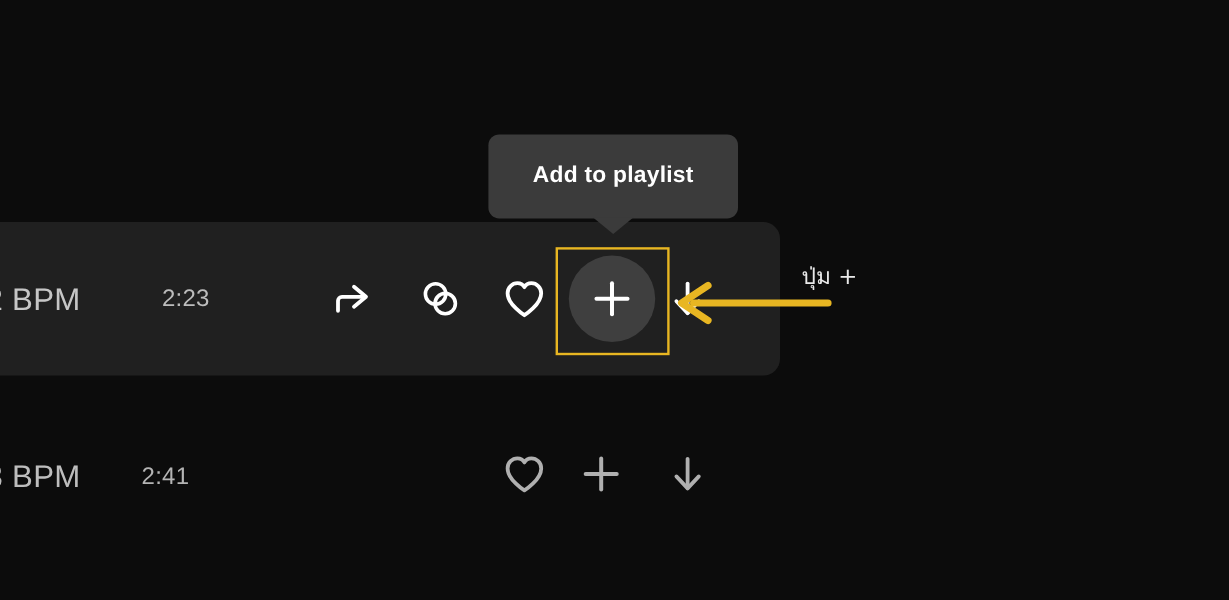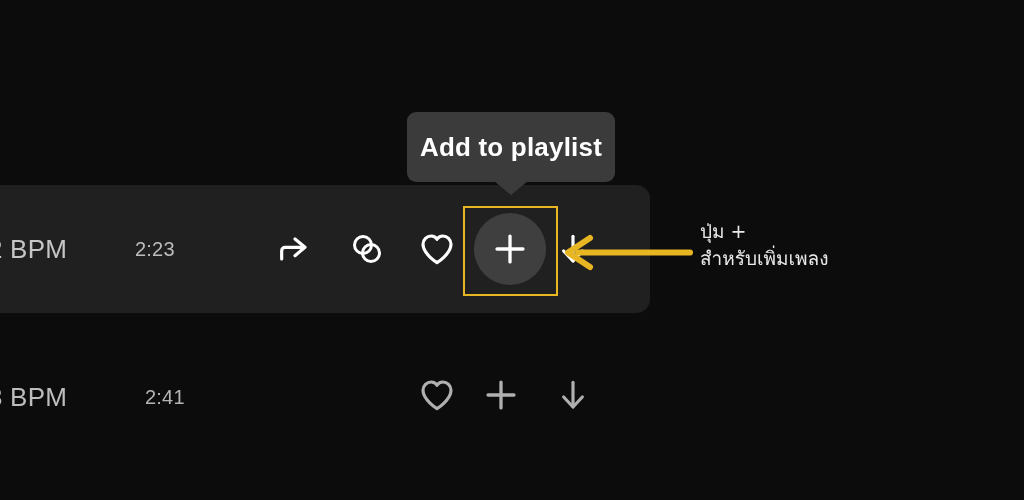--- a/index.html
+++ b/index.html
@@ -52,21 +52,21 @@
   }
   .meta-dur {
     position: absolute;
     font-size: 20px;
     letter-spacing: 0.2px;
     white-space: nowrap;
   }
   .hovered .meta-bpm { left: 28px;  color: #c6c6c6; }
   .hovered .meta-dur { left: 175px; color: #bcbcbc; }
   .plain   .meta-bpm { left: 28px;  color: #bdbdbd; }
-  .plain   .meta-dur { left: 185px; color: #b4b4b4; }
+  .plain   .meta-dur { left: 158px; color: #b4b4b4; }
 
   
   .icon-btn {
     position: absolute;
     width: 54px;
     height: 54px;
     display: flex;
     align-items: center;
     justify-content: center;
     border-radius: 50%;
@@ -103,21 +103,21 @@
     width: 208px;
     height: 70px;
     background: #3b3b3b;
     border-radius: 9px;
     display: flex;
     align-items: center;
     justify-content: center;
   }
   #tooltip-label {
     color: #ffffff;
-    font-size: 26px;
+    font-size: 19px;
     font-weight: bold;
     letter-spacing: 0.2px;
     white-space: nowrap;
   }
   #tooltip-arrow {
     position: absolute;
     left: 494px;
     top: 181px;
     width: 0;
     height: 0;
@@ -145,21 +145,21 @@
     left: 560px;
     top: 228px;
     width: 135px;
     height: 50px;
     pointer-events: none;
   }
 
   
   #callout {
     position: absolute;
-    left: 700px;
+    left: 668px;
     top: 218px;
     color: #e9e9e9;
     font-size: 19px;
     line-height: 27px;
     font-family: "DejaVu Sans", "Liberation Sans", sans-serif;
     white-space: nowrap;
   }
   #callout div { white-space: nowrap; }
 </style>
 </head>
@@ -254,16 +254,15 @@
 
   <div id="highlight-box"></div>
 
   <svg id="pointer-arrow" viewBox="0 0 135 50">
     <line x1="130" y1="24.5" x2="18" y2="24.5" stroke="#e8b622" stroke-width="6" stroke-linecap="round"></line>
     <polyline points="30,10 8,24.5 30,39" fill="none" stroke="#e8b622" stroke-width="6" stroke-linecap="round" stroke-linejoin="round"></polyline>
   </svg>
 
   <div id="callout">
     <div>ปุ่ม +</div>
-    <div>สำหรับเพิ่มเพลง</div>
   </div>
 
 </div>
 
 </body></html>

